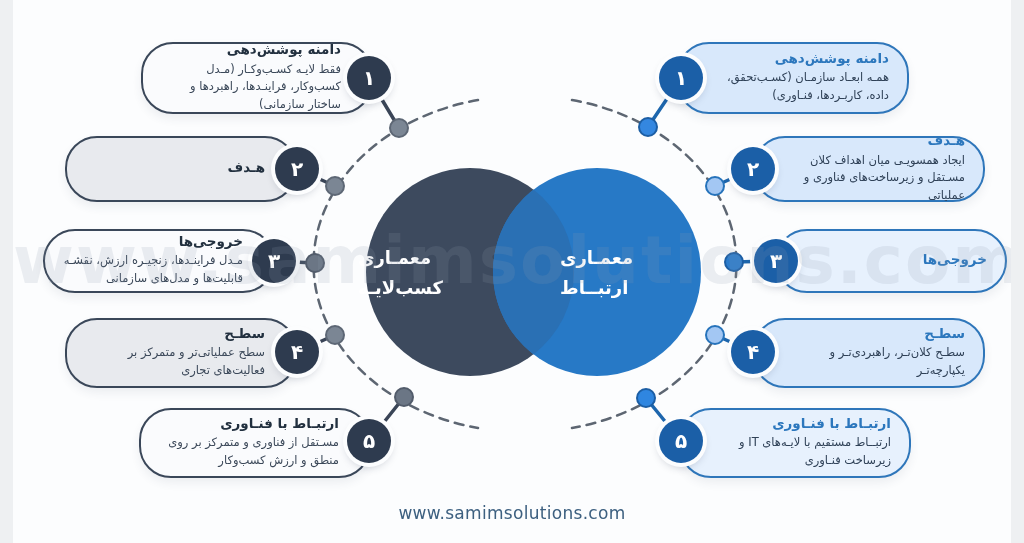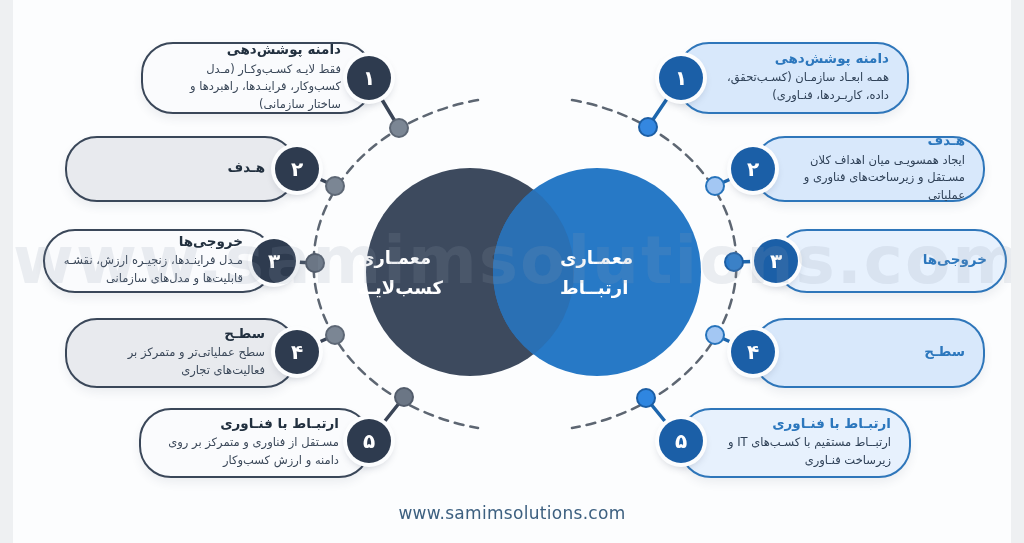--- a/index.html
+++ b/index.html
@@ -118,40 +118,41 @@
   <div class="card l fill-white c-l3">
     <div class="title">خروجی‌ها</div>
     <div class="body">مـدل فراینـدها، زنجیـره ارزش، نقشـه قابلیت‌ها و مدل‌های سازمانی</div>
   </div>
   <div class="card l fill-gray c-l4">
     <div class="title">سطـح</div>
     <div class="body">سطح عملیاتی‌تر و متمرکز بر فعالیت‌های تجاری</div>
   </div>
   <div class="card l fill-white c-l5">
     <div class="title">ارتبـاط با فنـاوری</div>
-    <div class="body">مسـتقل از فناوری و متمرکز بر روی دامنه و ارزش کسب‌وکار</div>
+    <div class="body">مسـتقل از فناوری و متمرکز بر روی منطق و ارزش کسب‌وکار</div>
   </div>
 
   <div class="card r fill-blue-a c-r1">
     <div class="title">دامنه پوشش‌دهی</div>
     <div class="body">همـه ابعـاد سازمـان (کسـب‌تحقق، داده، کاربـردها، فنـاوری)</div>
   </div>
   <div class="card r fill-blue-a c-r2">
     <div class="title">هـدف</div>
     <div class="body">ایجاد همسویـی میان اهداف کلان مسـتقل و زیرساخت‌های فناوری و عملیاتی</div>
   </div>
   <div class="card r fill-blue-b c-r3">
     <div class="title">خروجی‌ها</div>
   </div>
   <div class="card r fill-blue-a c-r4">
     <div class="title">سطـح</div>
+    <div class="body">سطـح کلان‌تـر، راهبردی‌تـر و یکپارچه‌تـر</div>
   </div>
   <div class="card r fill-blue-b c-r5">
     <div class="title">ارتبـاط با فنـاوری</div>
-    <div class="body">ارتبــاط مستقیم با کسـب‌های IT و زیرساخت فنـاوری</div>
+    <div class="body">ارتبــاط مستقیم با لایـه‌های IT و زیرساخت فنـاوری</div>
   </div>
 
   <div class="badge l" style="left:334px;top:56px">۱</div>
   <div class="badge l" style="left:262px;top:147px">۲</div>
   <div class="badge l" style="left:239px;top:239px">۳</div>
   <div class="badge l" style="left:262px;top:330px">۴</div>
   <div class="badge l" style="left:334px;top:419px">۵</div>
   <div class="badge r" style="left:646px;top:56px">۱</div>
   <div class="badge r" style="left:718px;top:147px">۲</div>
   <div class="badge r" style="left:741px;top:239px">۳</div>

